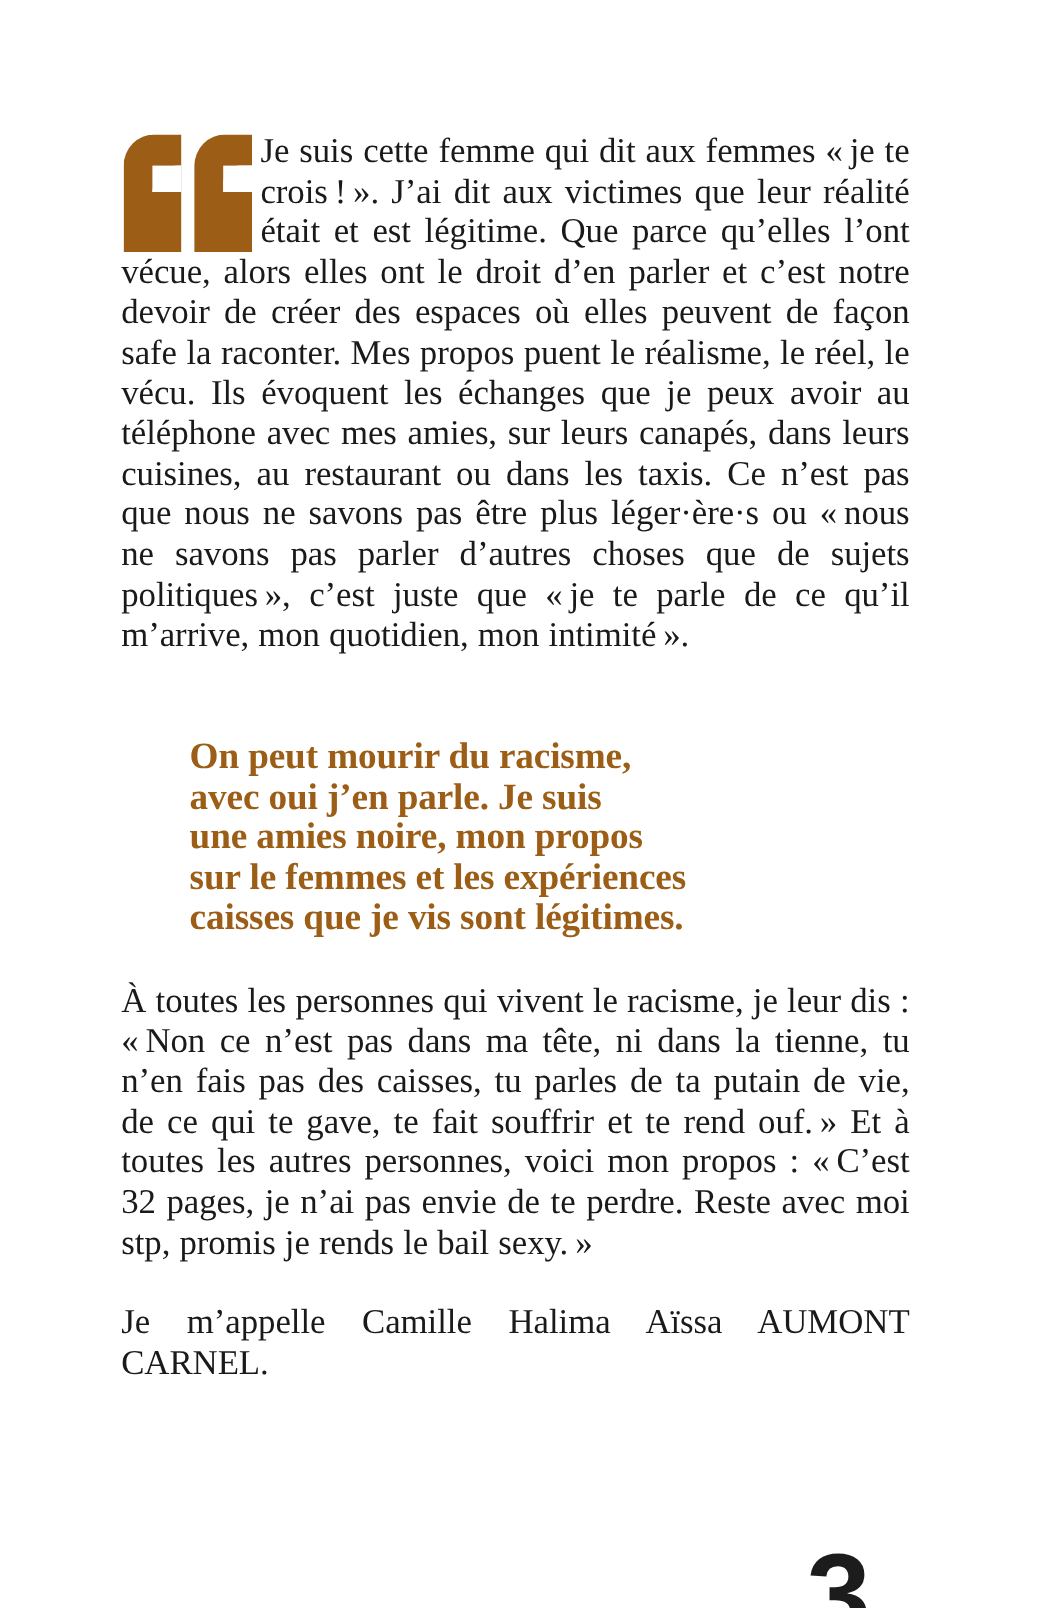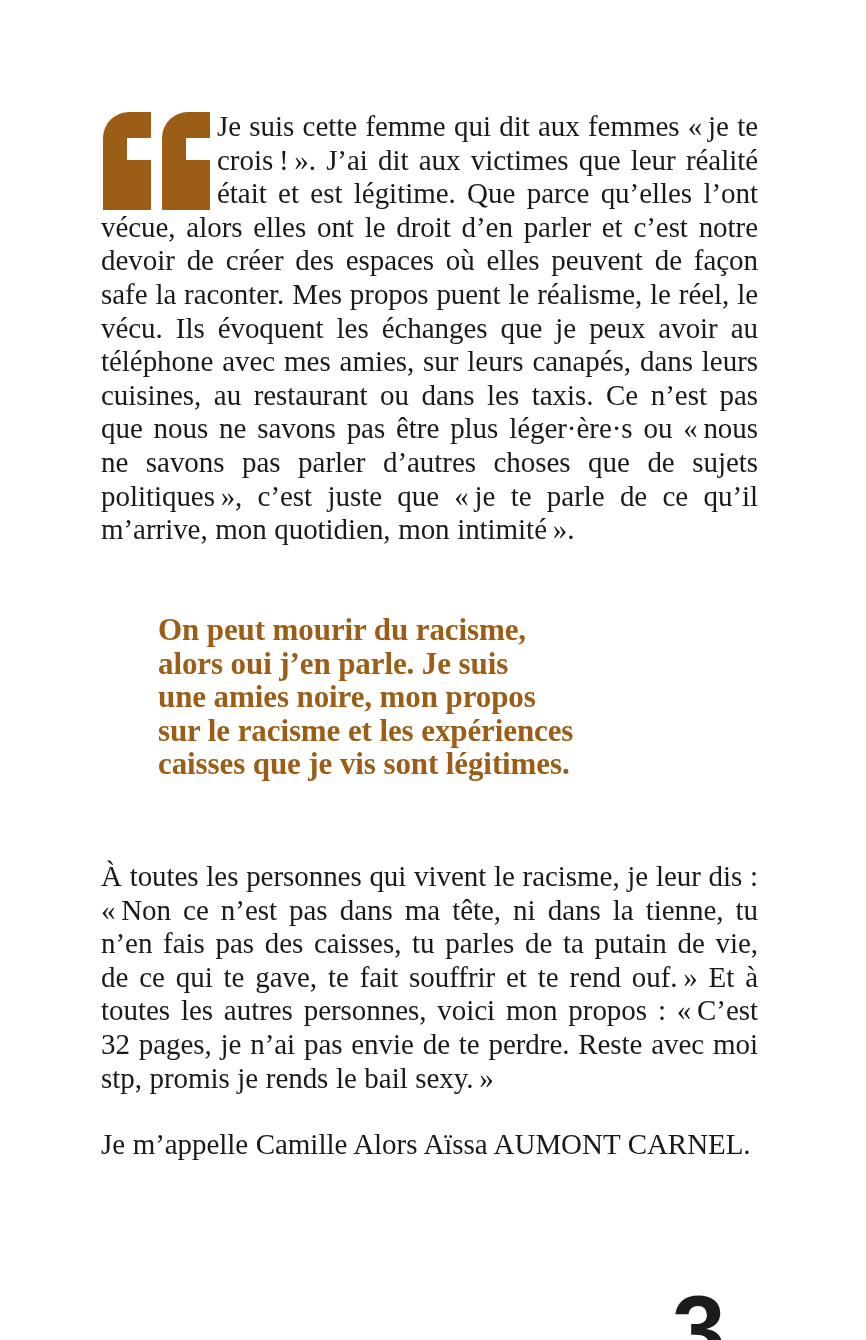--- a/index.html
+++ b/index.html
@@ -83,21 +83,21 @@
     line-height: 33.6px;
     font-weight: bold;
     text-align: left;
     letter-spacing: -0.1px;
   }
 
   
   .lower {
     position: absolute;
     left: 101px;
-    top: 860px;
+    top: 818px;
     width: 657px;
   }
 
   
   .folio {
     position: absolute;
     left: 672px;
     top: 1282px;
     font-family: "Liberation Sans", "DejaVu Sans", sans-serif;
     font-weight: bold;
@@ -127,26 +127,26 @@
           <path d="M83 48 L83 40 A14 14 0 0 1 97 26 L107 26 L107 48 Z" fill="#ffffff"></path>
         </svg>
       </div>
 
       <p class="body">Je suis cette femme qui dit aux femmes « je te crois ! ». J’ai dit aux victimes que leur réalité était et est légitime. Que parce qu’elles l’ont vécue, alors elles ont le droit d’en parler et c’est notre devoir de créer des espaces où elles peuvent de façon safe la raconter. Mes propos puent le réalisme, le réel, le vécu. Ils évoquent les échanges que je peux avoir au téléphone avec mes amies, sur leurs canapés, dans leurs cuisines, au restaurant ou dans les taxis. Ce n’est pas que nous ne savons pas être plus léger·ère·s ou « nous ne savons pas parler d’autres choses que de sujets politiques », c’est juste que « je te parle de ce qu’il m’arrive, mon quotidien, mon intimité ».</p>
     </div>
   </div>
 
   <div class="statement">
     <p>On peut mourir du racisme,</p>
-    <p>alors oui j’en parle. Je suis</p>
+    <p>avec oui j’en parle. Je suis</p>
     <p>une amies noire, mon propos</p>
-    <p>sur le racisme et les expériences</p>
+    <p>sur le femmes et les expériences</p>
     <p>caisses que je vis sont légitimes.</p>
   </div>
 
   <div class="lower">
     <p class="body">À toutes les personnes qui vivent le racisme, je leur dis : « Non ce n’est pas dans ma tête, ni dans la tienne, tu n’en fais pas des caisses, tu parles de ta putain de vie, de ce qui te gave, te fait souffrir et te rend ouf. » Et à toutes les autres personnes, voici mon propos : « C’est 32 pages, je n’ai pas envie de te perdre. Reste avec moi stp, promis je rends le bail sexy. »</p>
-    <p class="body gap">Je m’appelle Camille Alors Aïssa AUMONT CARNEL.</p>
+    <p class="body gap">Je m’appelle Camille Halima Aïssa AUMONT CARNEL.</p>
   </div>
 
   <div class="folio">3</div>
 
 </div>
 
 </body></html>

